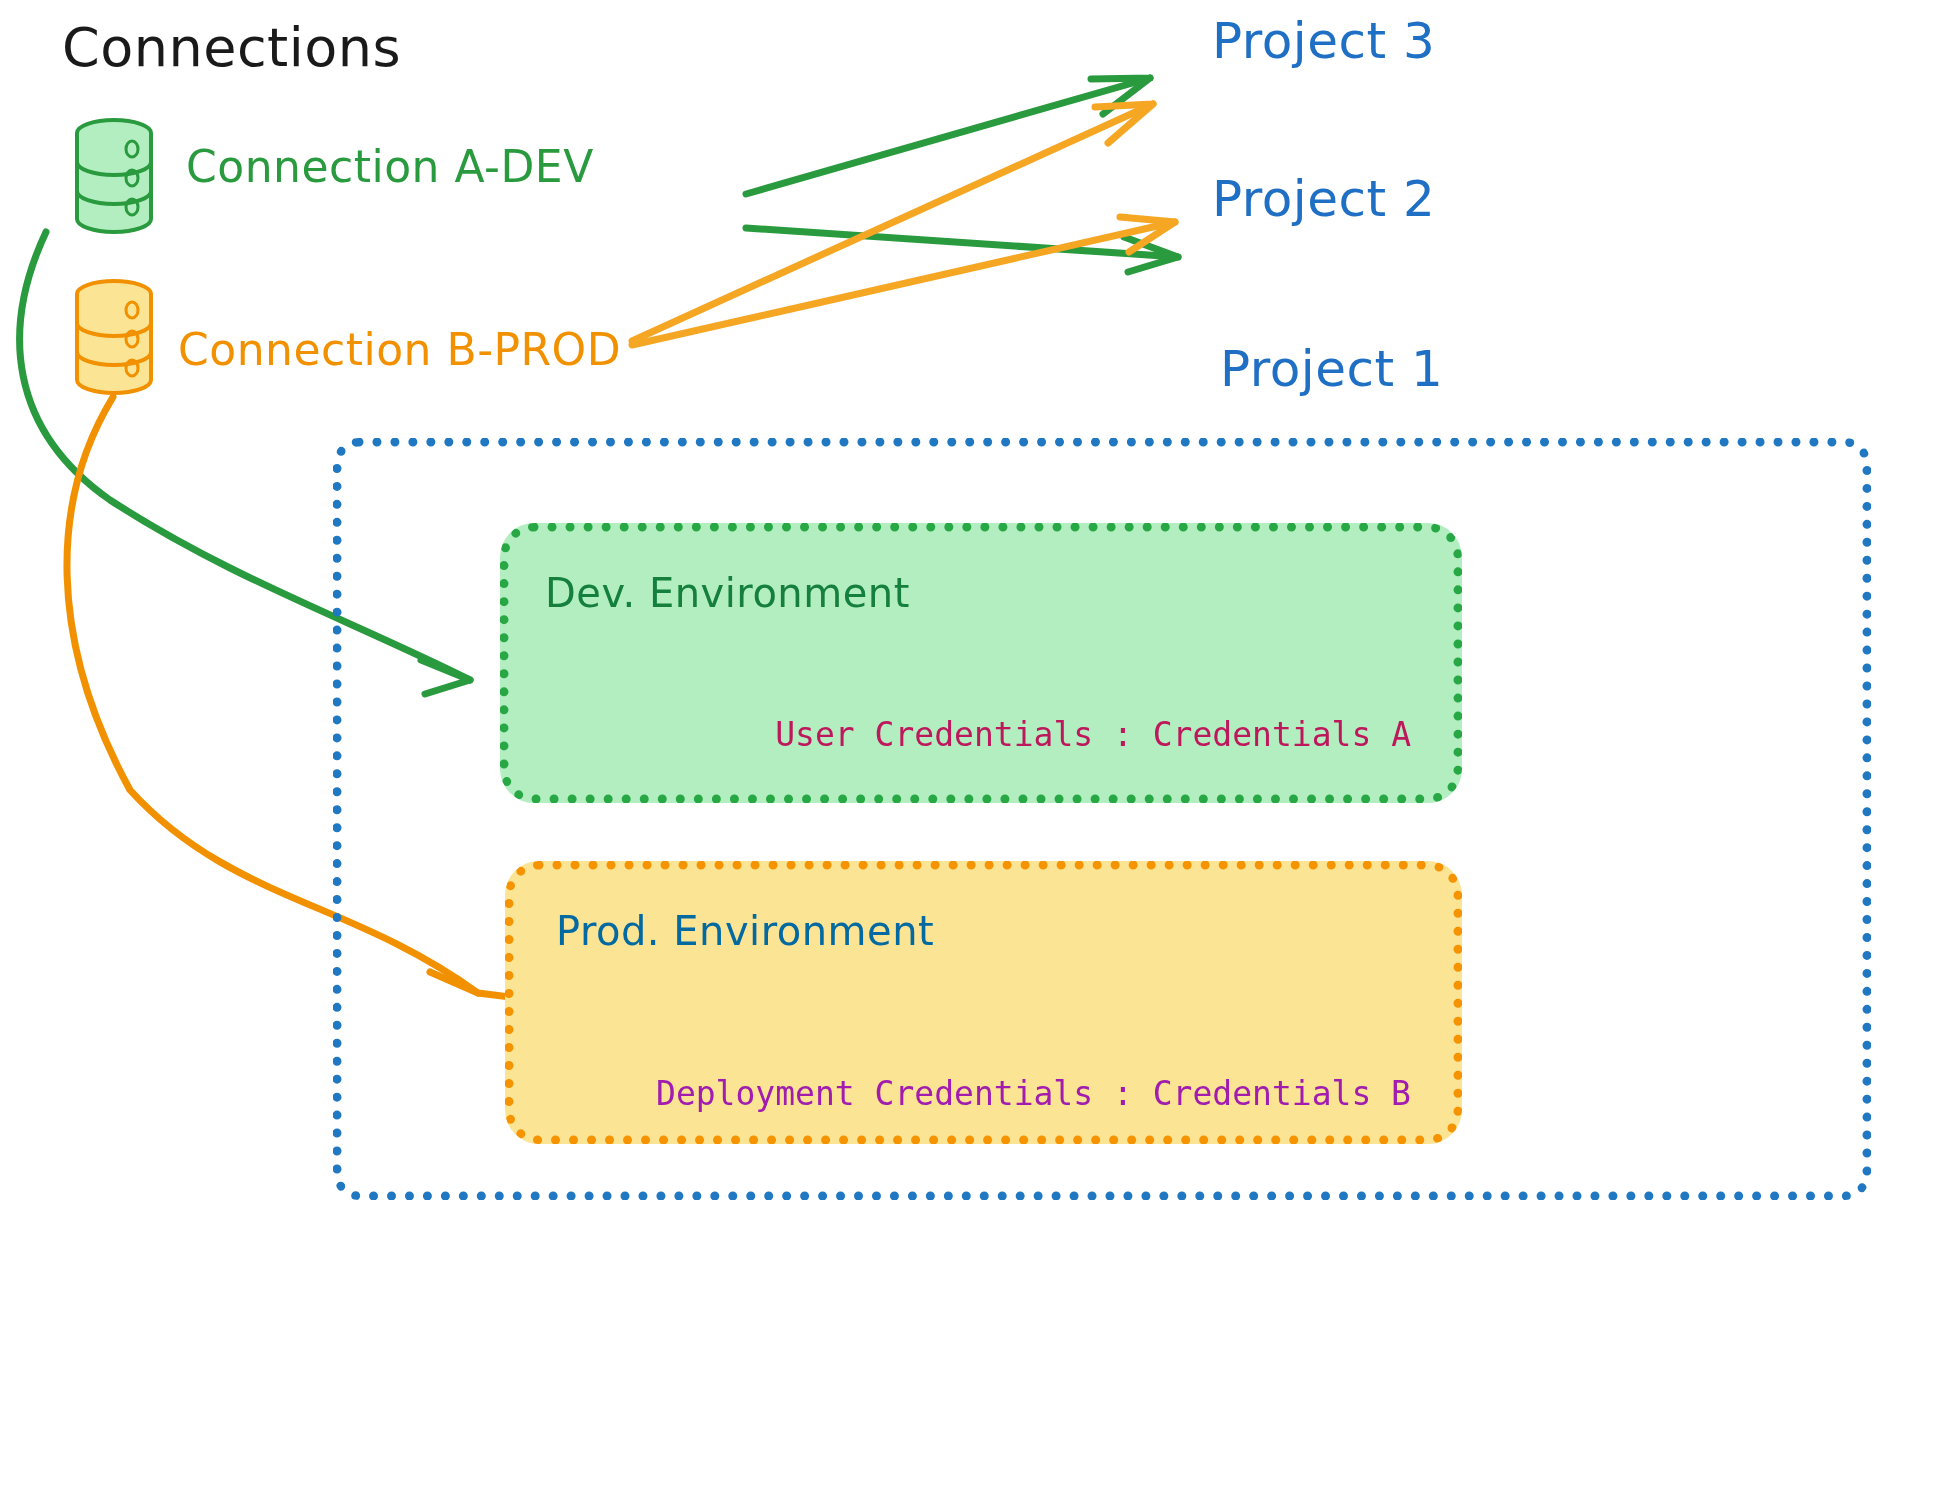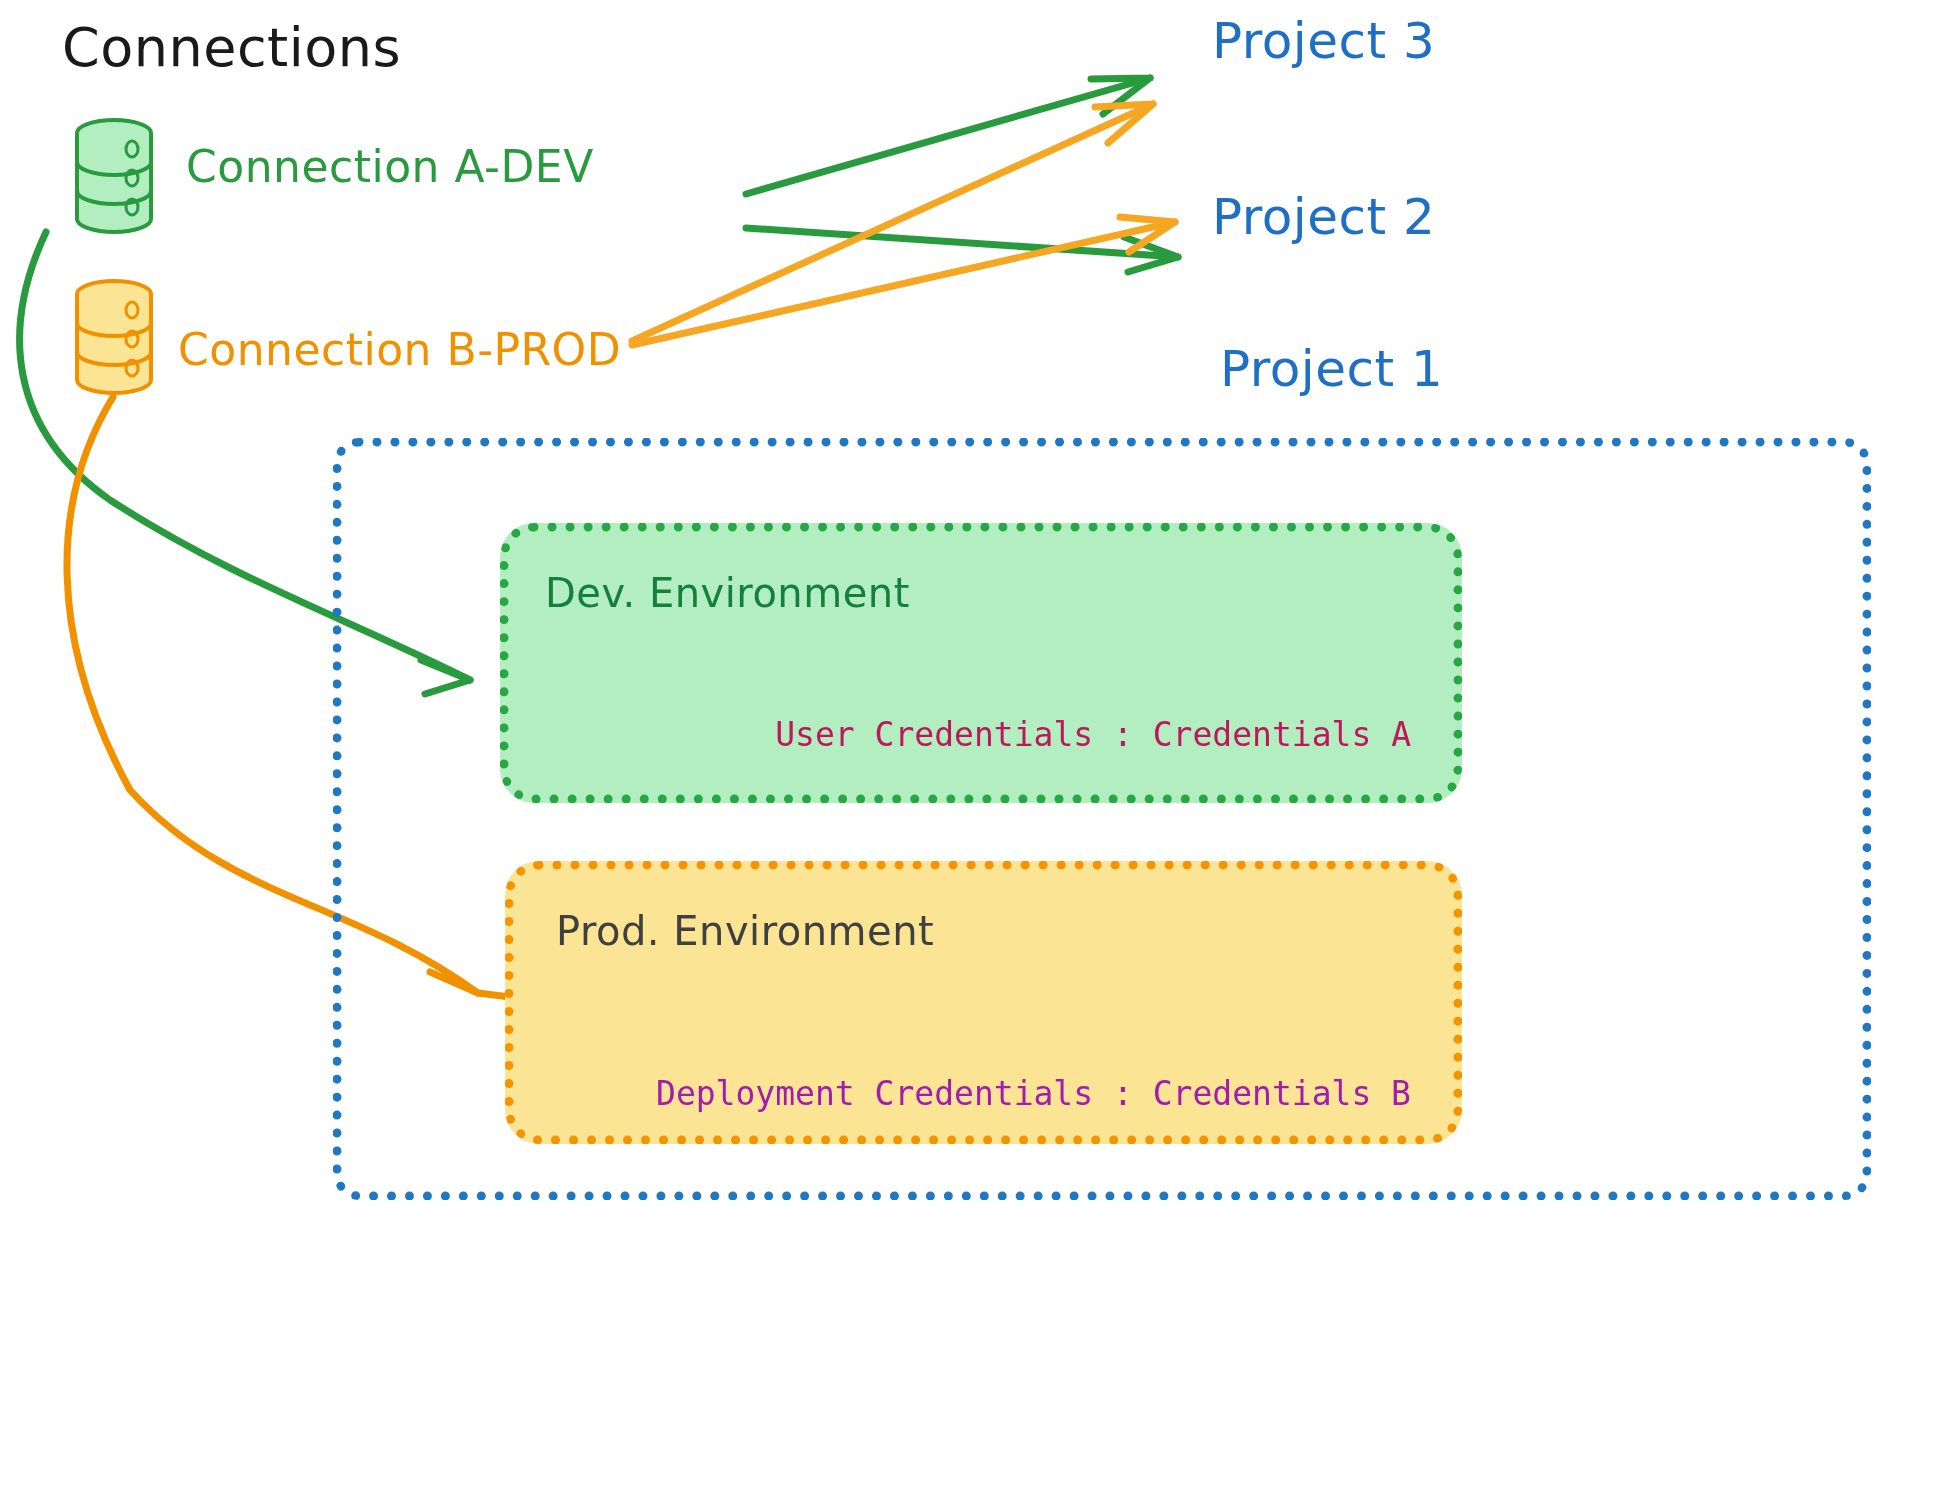--- a/index.html
+++ b/index.html
@@ -59,21 +59,21 @@
   #db-b { left: 70px; top: 278px; }
 
   
   .project-label {
     position: absolute;
     font-size: 50px;
     color: #1f6fc4;
     white-space: nowrap;
   }
   #project-3 { left: 1212px; top: 12px; }
-  #project-2 { left: 1212px; top: 188px; }
+  #project-2 { left: 1212px; top: 170px; }
   #project-1 { left: 1220px; top: 340px; }
 
   
   #project1-box {
     position: absolute;
     left: 333px;
     top: 438px;
     width: 1538px;
     height: 762px;
     border: 9px dotted #1f78c1;
@@ -102,21 +102,21 @@
     height: 283px;
     background: #fbe493;
     border: 9px dotted #f59300;
   }
   .env-title {
     position: absolute;
     font-size: 40px;
     white-space: nowrap;
   }
   #dev-title { left: 36px; top: 38px; color: #15803d; }
-  #prod-title { left: 42px; top: 38px; color: #404040; }
+  #prod-title { left: 42px; top: 38px; color: #0369a1; }
 
   .cred-line {
     position: absolute;
     right: 42px;
     font-size: 33px;
     white-space: nowrap;
     letter-spacing: 0px;
   }
   #dev-cred { bottom: 40px; color: #be185d; }
   #prod-cred { bottom: 22px; color: #a21caf; }

